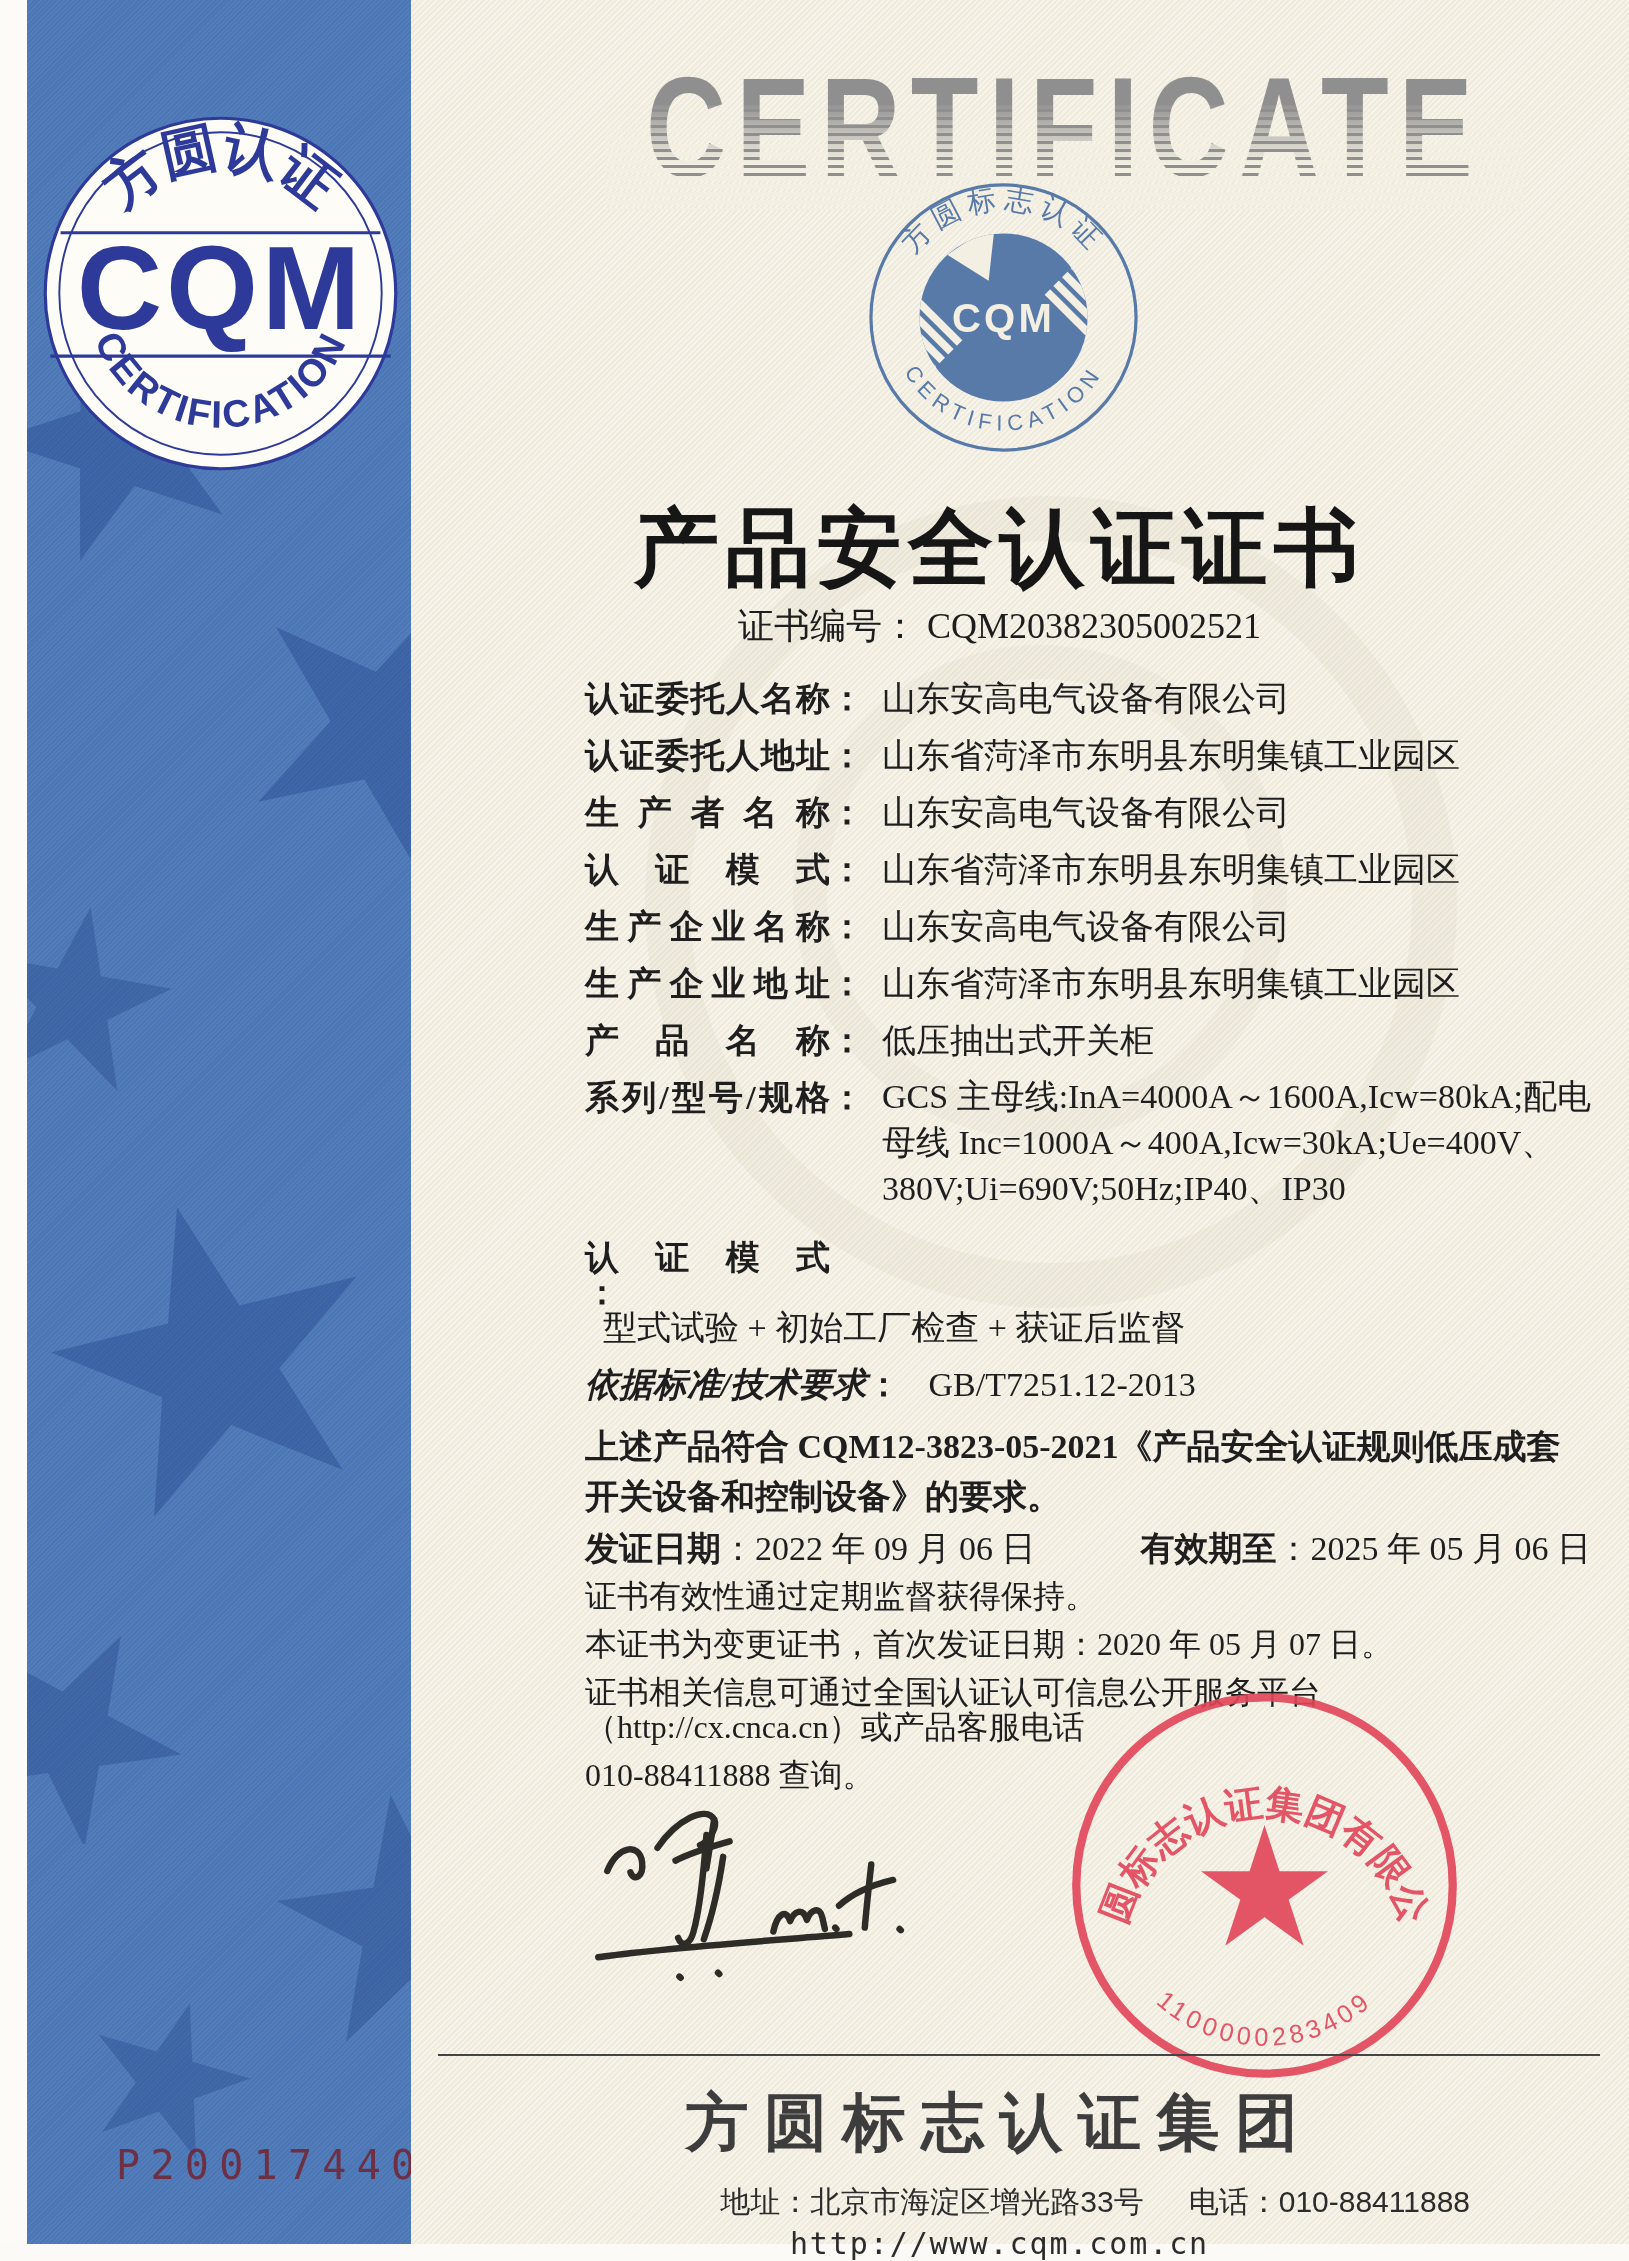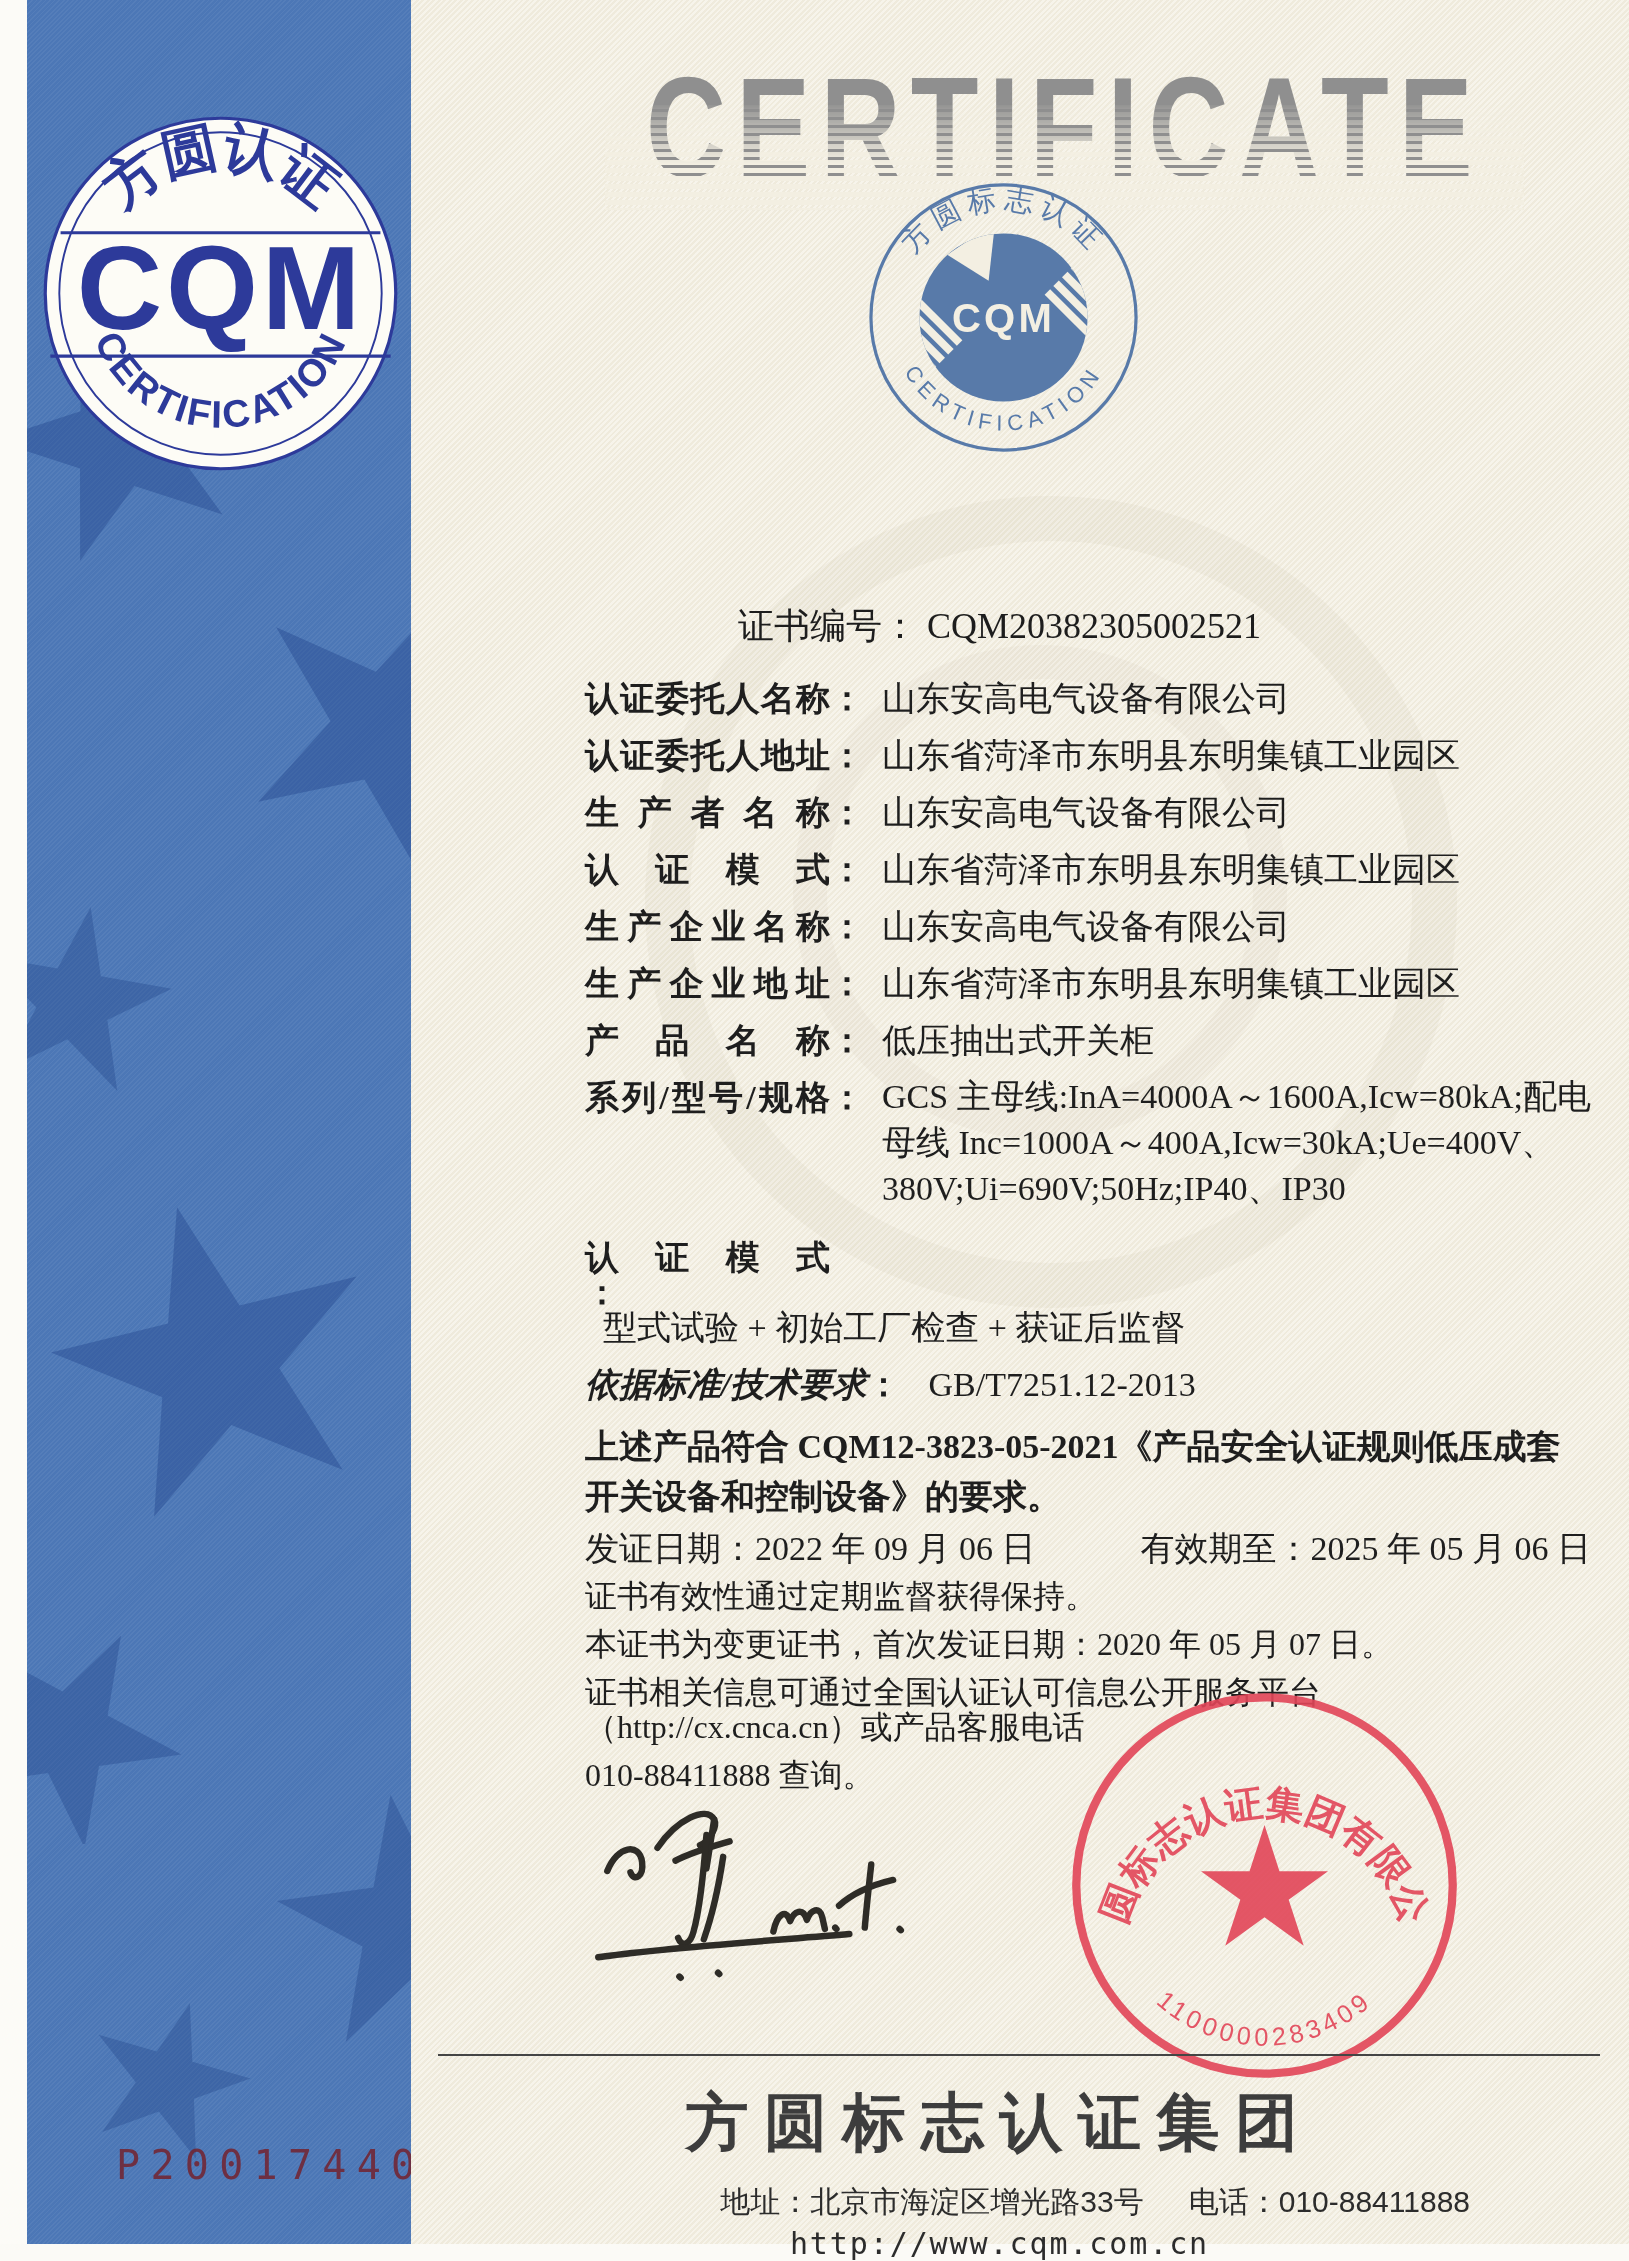--- a/index.html
+++ b/index.html
@@ -45,21 +45,21 @@
   .flabel{display:inline-block;width:245px;text-align:justify;text-align-last:justify;font-weight:bold;flex:none;}
   .fcolon{font-weight:bold;flex:none;}
   .fvalue{margin-left:18px;flex:1;}
   .frow.multiline .fvalue{line-height:46px;margin-top:-5.8px;}
   .mode-row{margin-top:28px;flex-direction:column;}
   .std-row{margin-top:17px;margin-bottom:0;}
   .std-row .flabel-wide{font-weight:bold;flex:none;font-style:italic;}
   .std-row .fvalue{margin-left:28px;}
   .compliance{margin-top:19.3px;font-weight:bold;line-height:50px;}
   .dates{margin-top:9px;display:flex;justify-content:space-between;font-size:34px;}
-  .dates .dlabel{font-weight:normal;}
+  .dates .dlabel{font-weight:bold;}
   .note{margin-top:13px;font-size:32px;line-height:35px;}
   
   .signature{position:absolute;left:580px;top:1786px;}
   .stamp{position:absolute;left:1061px;top:1682px;opacity:.9;}
   
   .rule{position:absolute;left:438px;top:2054px;width:1162px;height:1.9px;background:#454545;}
   .footer-org{position:absolute;left:529px;top:2080px;width:941px;text-align:center;
               font-family:"Liberation Sans","DejaVu Sans",sans-serif;font-weight:bold;
               font-size:63px;letter-spacing:15.5px;color:#3d3d3d;}
   .footer-addr{position:absolute;left:529px;top:2182px;width:941px;text-align:right;
@@ -154,20 +154,21 @@
         <rect x="15" y="352" width="190" height="12"></rect>
       </g>
       <polygon points="138,128 212,78 202,168" fill="#f3efe2"></polygon>
     </g>
     <text x="225" y="248" text-anchor="middle" font-family="Liberation Sans, DejaVu Sans, sans-serif" font-size="62" font-weight="900" letter-spacing="5" fill="#f3efe2">CQM</text>
     <text font-family="Liberation Sans, DejaVu Sans, sans-serif" font-size="34" fill="#587aa9" letter-spacing="9">
       <textPath href="#bdBot" startOffset="50%" text-anchor="middle">CERTIFICATION</textPath>
     </text>
   </svg>
 
+  <div class="title">产品安全认证证书</div>
   <div class="certno">
     <span>证书编号</span><span>：</span>
     <span>CQM20382305002521</span>
   </div>
 
   <div class="content">
 
     <div class="frow">
       <span class="flabel">认证委托人名称</span>
         <span class="fcolon">：</span>

